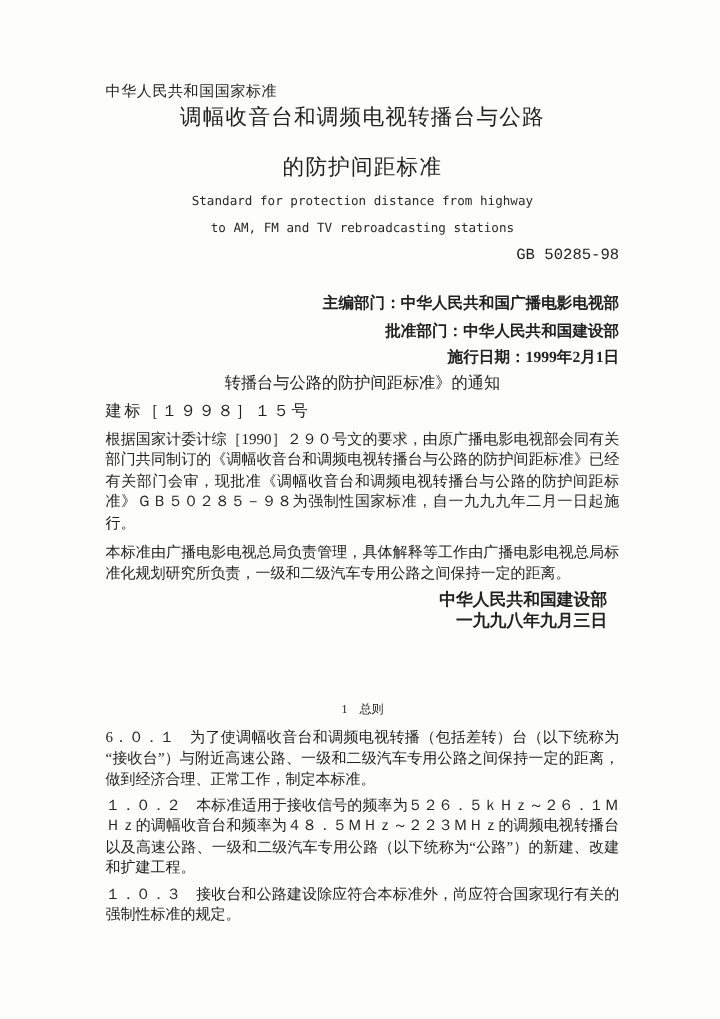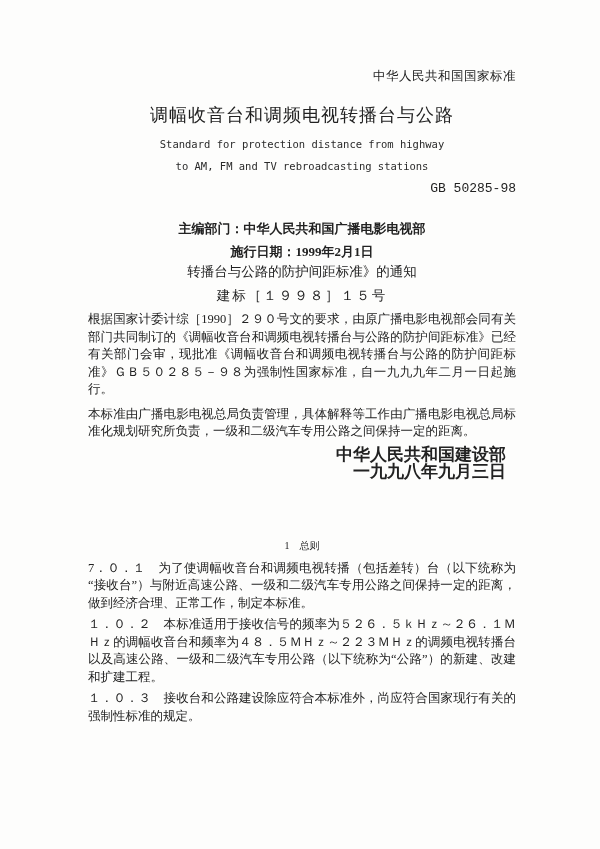--- a/index.html
+++ b/index.html
@@ -14,29 +14,28 @@
     background: #fdfdfc;
     color: #222222;
     font-family: "Liberation Serif", serif;
     overflow: hidden;
   }
   .content {
     padding: 68px 84px 0 88px; 
   }
   .std-label {
     font-size: 12.5px;
-    text-align: right;
+    text-align: left;
     line-height: 16px;
     letter-spacing: 0.5px;
   }
   .title-cn {
     font-size: 18px;
     text-align: center;
     line-height: 26px;
-    margin-top: 18px;
     letter-spacing: 1px;
     font-weight: 500;
   }
   .title-cn.t2 { margin-top: 16px; }
   .title-en {
     font-family: "DejaVu Sans Mono", monospace;
     font-size: 10.5px;
     text-align: center;
     line-height: 15px;
     margin-top: 7px;
@@ -47,45 +46,45 @@
     font-family: Liberation Mono, monospace;
     font-size: 13px;
     text-align: right;
     line-height: 15px;
     margin-top: 7px;
   }
   .meta { margin-top: 22px; }
   .meta-line {
     font-size: 13px;
     font-weight: bold;
-    text-align: center;
+    text-align: right;
     line-height: 22.5px;
   }
   .notice-heading {
     font-size: 13.5px;
     text-align: center;
     line-height: 18px;
   }
   .notice-heading.first { margin-top: 21px; }
   .doc-no {
     font-size: 13.5px;
-    text-align: center;
+    text-align: left;
     line-height: 17px;
     margin-top: 6px;
     letter-spacing: 2px;
   }
   .para {
     font-size: 12.5px;
     line-height: 17.5px;
     text-align: justify;
     margin: 7px 0 0 0;
   }
   .para.first { margin-top: 7px; }
   .sig {
-    font-size: 17px;
+    font-size: 14px;
     font-weight: bold;
     text-align: right;
     padding-right: 10px;
     line-height: 17.5px;
   }
   .sig.first { margin-top: 5px; }
   .chapter-heading {
     font-size: 10px;
     text-align: center;
     line-height: 17px;
@@ -96,41 +95,43 @@
 </style>
 </head>
 <body>
 
 <div class="page">
   <div class="content">
 
     <div class="std-label">中华人民共和国国家标准</div>
 
     <div class="title-cn">调幅收音台和调频电视转播台与公路</div>
+    <div class="title-cn t2">的防护间距标准</div>
 
     <div class="title-en first">Standard for protection distance from highway</div>
     <div class="title-en">to AM, FM and TV rebroadcasting stations</div>
 
     <div class="std-code">GB 50285-98</div>
 
     <div class="meta">
       <div class="meta-line">主编部门：中华人民共和国广播电影电视部</div>
+      <div class="meta-line">批准部门：中华人民共和国建设部</div>
       <div class="meta-line">施行日期：1999年2月1日</div>
     </div>
 
     <div class="notice-heading">转播台与公路的防护间距标准》的通知</div>
 
     <div class="doc-no">建标［１９９８］１５号</div>
 
     <p class="para first">根据国家计委计综［1990］２９０号文的要求，由原广播电影电视部会同有关部门共同制订的《调幅收音台和调频电视转播台与公路的防护间距标准》已经有关部门会审，现批准《调幅收音台和调频电视转播台与公路的防护间距标准》ＧＢ５０２８５－９８为强制性国家标准，自一九九九年二月一日起施行。</p>
     <p class="para">本标准由广播电影电视总局负责管理，具体解释等工作由广播电影电视总局标准化规划研究所负责，一级和二级汽车专用公路之间保持一定的距离。</p>
 
     <div class="sig first">中华人民共和国建设部</div>
     <div class="sig">一九九八年九月三日</div>
 
     <div class="chapter-heading">1　总则</div>
 
-    <p class="para clause first">7．０．１　为了使调幅收音台和调频电视转播（包括差转）台（以下统称为“接收台”）与附近高速公路、一级和二级汽车专用公路之间保持一定的距离，做到经济合理、正常工作，制定本标准。</p>
+    <p class="para clause first">6．０．１　为了使调幅收音台和调频电视转播（包括差转）台（以下统称为“接收台”）与附近高速公路、一级和二级汽车专用公路之间保持一定的距离，做到经济合理、正常工作，制定本标准。</p>
     <p class="para clause">１．０．２　本标准适用于接收信号的频率为５２６．５ｋＨｚ～２６．１ＭＨｚ的调幅收音台和频率为４８．５ＭＨｚ～２２３ＭＨｚ的调频电视转播台以及高速公路、一级和二级汽车专用公路（以下统称为“公路”）的新建、改建和扩建工程。</p>
     <p class="para clause">１．０．３　接收台和公路建设除应符合本标准外，尚应符合国家现行有关的强制性标准的规定。</p>
 
   </div>
 </div>
 
 </body></html>

